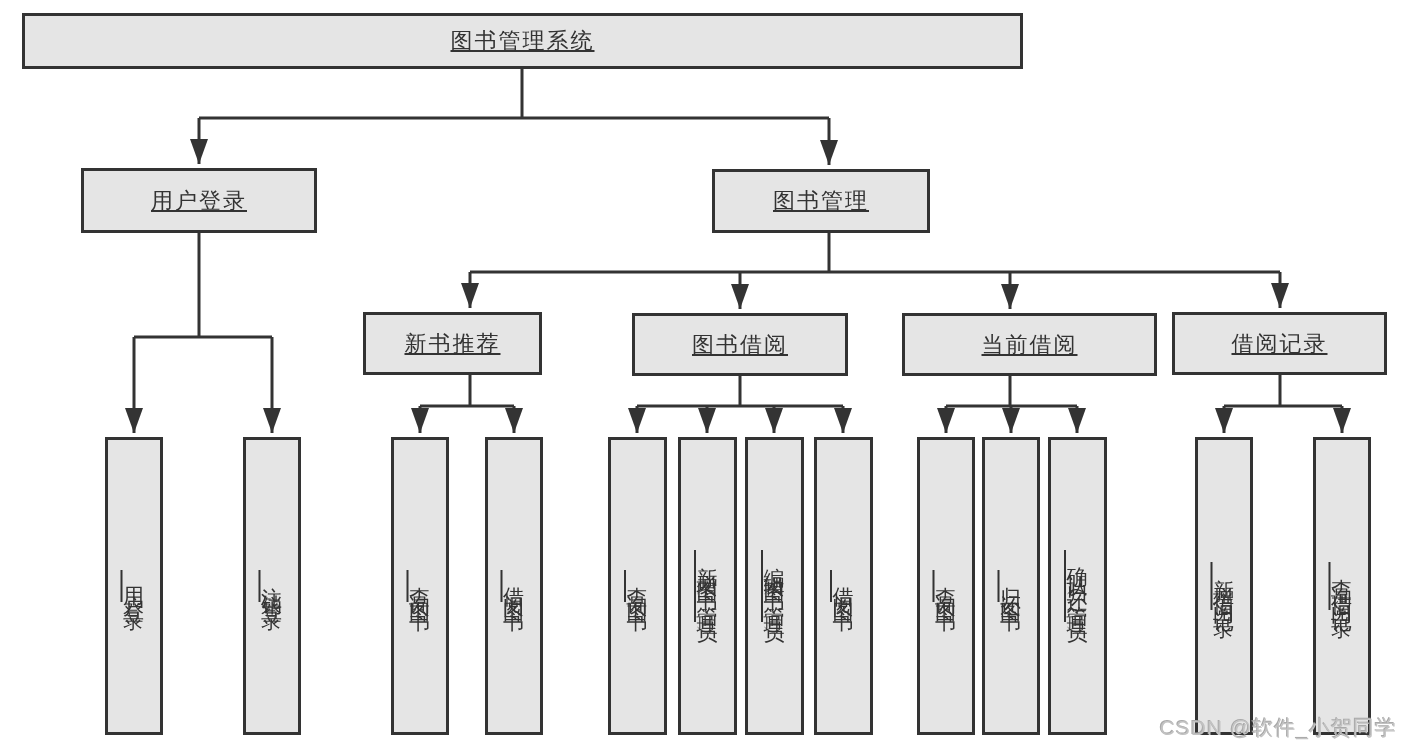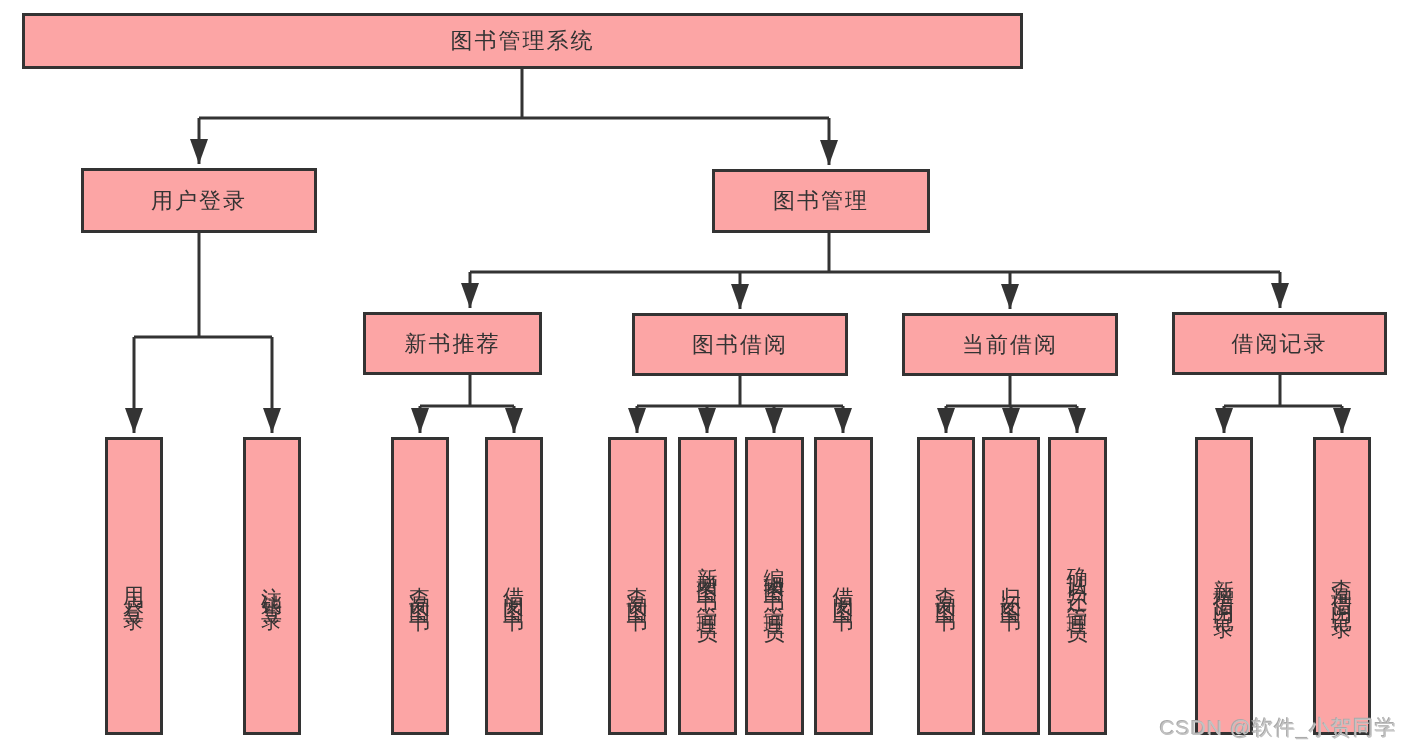--- a/index.html
+++ b/index.html
@@ -14,25 +14,26 @@
   #connectors {
     position: absolute;
     left: 0; top: 0;
     width: 1405px; height: 747px;
     pointer-events: none;
   }
   .node {
     position: absolute;
     box-sizing: border-box;
     border: 3px solid #333333;
-    background: #fca5a5;
+    background: #e5e5e5;
     display: flex;
     align-items: center;
     justify-content: center;
     color: #333333;
+    text-decoration: underline;
   }
   .h-node span {
     font-size: 22px;
     letter-spacing: 2px;
     white-space: nowrap;
     color: #333333;
   }
   .v-node span {
     writing-mode: vertical-rl;
     text-orientation: mixed;
@@ -109,21 +110,21 @@
   <div class="node h-node" style="left:712px; top:169px; width:218px; height:64px;">
     <span>图书管理</span>
   </div>
 
   <div class="node h-node" style="left:363px; top:312px; width:179px; height:63px;">
     <span>新书推荐</span>
   </div>
   <div class="node h-node" style="left:632px; top:313px; width:216px; height:63px;">
     <span>图书借阅</span>
   </div>
-  <div class="node h-node" style="left:902px; top:313px; width:216px; height:63px;">
+  <div class="node h-node" style="left:902px; top:313px; width:255px; height:63px;">
     <span>当前借阅</span>
   </div>
   <div class="node h-node" style="left:1172px; top:312px; width:215px; height:63px;">
     <span>借阅记录</span>
   </div>
 
   <div class="node v-node" style="left:105px; top:437px; width:58px; height:298px;">
     <span>用户登录</span>
   </div>
   <div class="node v-node" style="left:243px; top:437px; width:58px; height:298px;">

